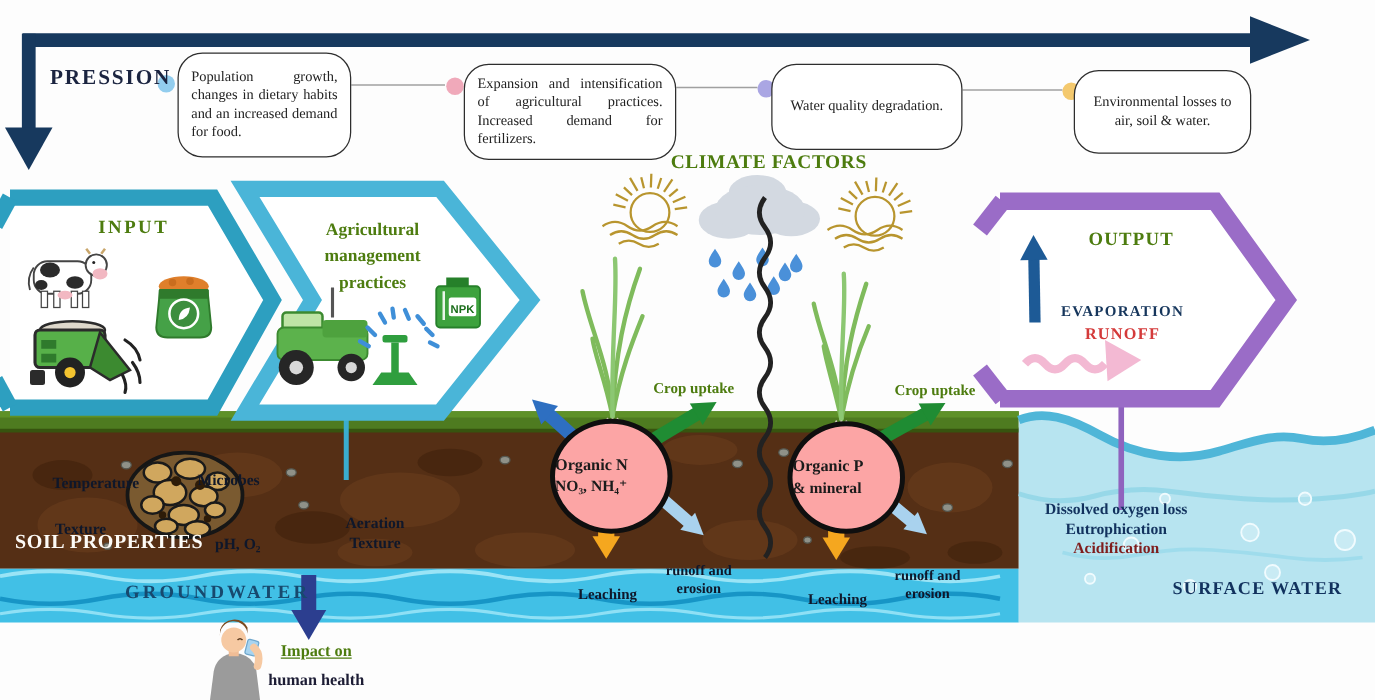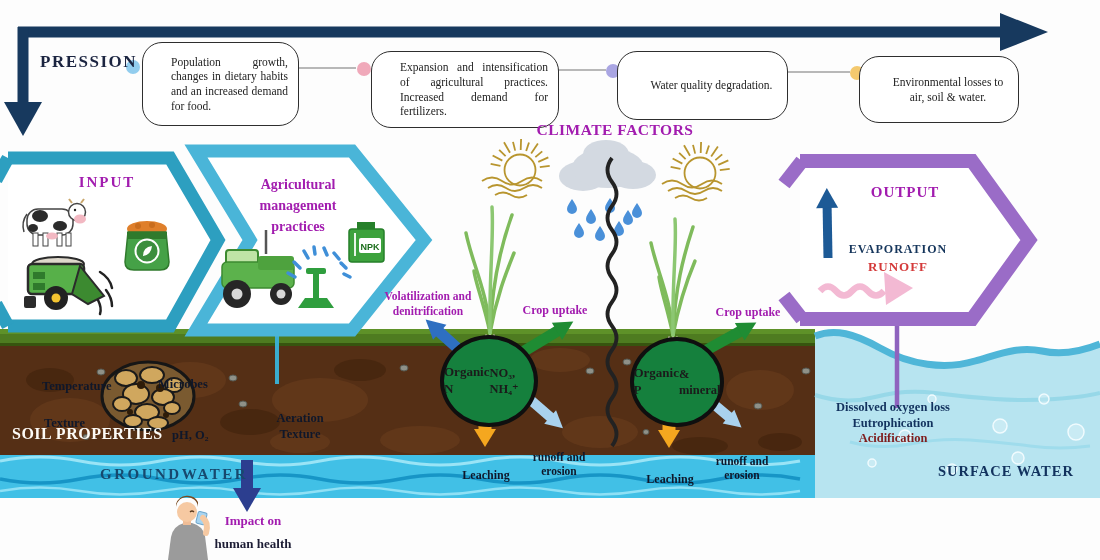--- a/index.html
+++ b/index.html
@@ -1,27 +1,27 @@
 <!DOCTYPE html>
 <html><head>
 <meta charset="utf-8">
 <style>
   html,body{margin:0;padding:0;background:#fff;}
   #stage{position:relative;width:1100px;height:560px;background:#fdfdfd;overflow:hidden;
          font-family:"Liberation Serif","DejaVu Serif",serif;}
   #art{position:absolute;left:0;top:0;z-index:1;}
-  .t{position:absolute;z-index:3;color:#a21caf;}
+  .t{position:absolute;z-index:3;color:#4d7c0f;}
   .b{font-weight:bold;}
   .ctr{text-align:center;}
   .pressure-box{position:absolute;z-index:3;background:#fff;border:1.6px solid #2e2e2e;
-    border-radius:20px;display:flex;align-items:center;font-size:11.5px;line-height:1.28;color:#222;padding-left:18px;}
+    border-radius:20px;display:flex;align-items:center;font-size:11.5px;line-height:1.28;color:#222;}
   .pressure-box p{margin:0;padding:4px 10px;}
   .just{text-align:justify;}
-  .nutrient-circle{position:absolute;z-index:3;border-radius:50%;background:#15803d;
-    border:4px solid #0f0f0f;display:flex;align-items:center;
+  .nutrient-circle{position:absolute;z-index:3;border-radius:50%;background:#fca5a5;
+    border:4px solid #0f0f0f;display:flex;flex-direction:column;align-items:flex-start;
     justify-content:center;font-weight:bold;font-size:13px;color:#1b1b1b;line-height:1.3;}
   .white{color:#0f172a;margin-top:30px;}
   .navy{color:#14335c;}
 </style>
 </head>
 <body>
 
 <div id="stage">
 
 <svg id="art" width="1100" height="560" viewBox="0 0 1100 560">
@@ -362,21 +362,20 @@
     </div>
 
   <div class="t b ctr" style="left:520px;top:121px;width:190px;font-size:15.5px;letter-spacing:0.5px;">CLIMATE FACTORS</div>
 
   <div class="t b ctr" style="left:37px;top:174px;width:140px;font-size:15px;letter-spacing:2px;">INPUT</div>
   <div class="t b ctr" style="left:240px;top:174px;width:116px;font-size:14px;line-height:1.5;">Agricultural management practices</div>
   <div class="t b ctr" style="left:855px;top:184px;width:100px;font-size:15px;letter-spacing:1px;">OUTPUT</div>
   <div class="t b ctr navy" style="left:838px;top:242px;width:120px;font-size:12px;letter-spacing:1px;color:#16365c;">EVAPORATION</div>
   <div class="t b ctr" style="left:838px;top:259px;width:120px;font-size:13px;letter-spacing:1px;color:#d43a3a;">RUNOFF</div>
 
-  <div class="t b ctr" style="left:372px;top:289px;width:112px;font-size:11.5px;line-height:1.3;">Volatilization and denitrification</div>
   <div class="t b ctr" style="left:505px;top:303px;width:100px;font-size:12px;">Crop uptake</div>
   <div class="t b ctr" style="left:698px;top:305px;width:100px;font-size:12px;">Crop uptake</div>
 
   <div class="nutrient-circle" style="left:440px;top:335px;width:90px;height:84px;">
     <div>Organic N</div>
     <div style="font-size:12.5px;">NO₃, NH₄⁺</div>
   </div>
   <div class="nutrient-circle" style="left:630px;top:337px;width:86px;height:82px;">
     <div>Organic P</div>
     <div style="font-size:12.5px;">&amp; mineral</div>
@@ -394,15 +393,15 @@
   <div class="t b ctr white" style="left:258px;top:381px;width:84px;font-size:12.5px;">Aeration</div>
   <div class="t b ctr white" style="left:258px;top:397px;width:84px;font-size:12.5px;">Texture</div>
   <div class="t b" style="left:100px;top:466px;font-size:15px;letter-spacing:2.5px;color:#17496e;">GROUNDWATER</div>
 
   <div class="t b" style="left:12px;top:425px;font-size:16px;letter-spacing:0.5px;color:#fdfbf7;">SOIL PROPERTIES</div>
   <div class="t b ctr" style="left:818px;top:400px;width:150px;font-size:12.5px;color:#12325e;">Dissolved oxygen loss</div>
   <div class="t b ctr" style="left:818px;top:416px;width:150px;font-size:12.5px;color:#12325e;">Eutrophication</div>
   <div class="t b ctr" style="left:818px;top:431px;width:150px;font-size:12.5px;color:#7f1d1d;">Acidification</div>
   <div class="t b" style="left:938px;top:463px;font-size:14.5px;letter-spacing:1px;color:#12325e;">SURFACE WATER</div>
 
-  <div class="t b ctr" style="left:197px;top:513px;width:112px;font-size:13px;color:#a21caf;">Impact on</div>
+  <div class="t b ctr" style="left:197px;top:513px;width:112px;font-size:13px;color:#4d7c0f;text-decoration:underline;">Impact on</div>
   <div class="t b ctr" style="left:197px;top:536px;width:112px;font-size:13px;color:#1d1d35;">human health</div>
 </div>
 
 </body></html>

